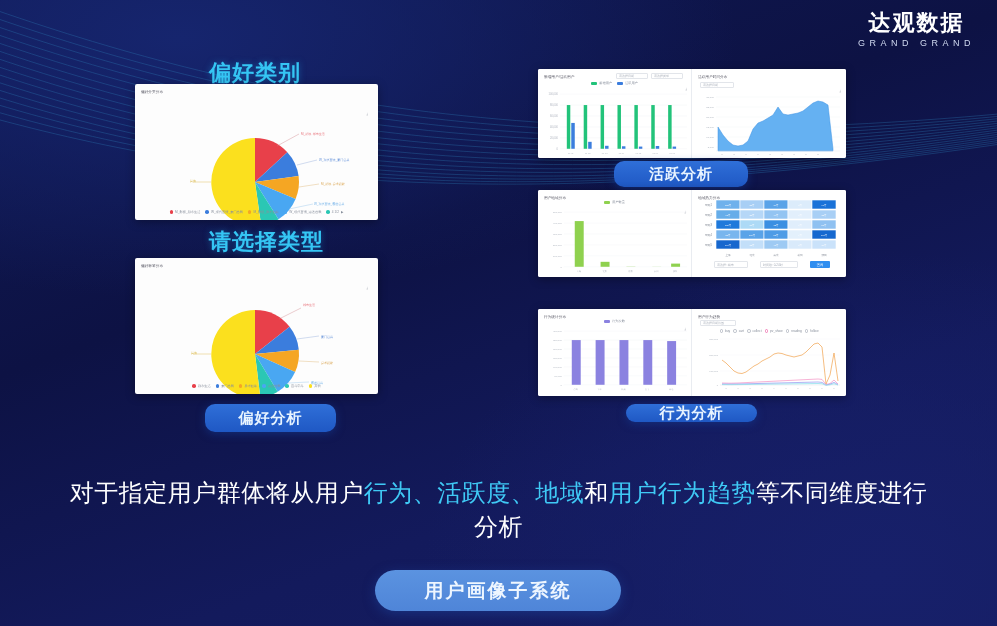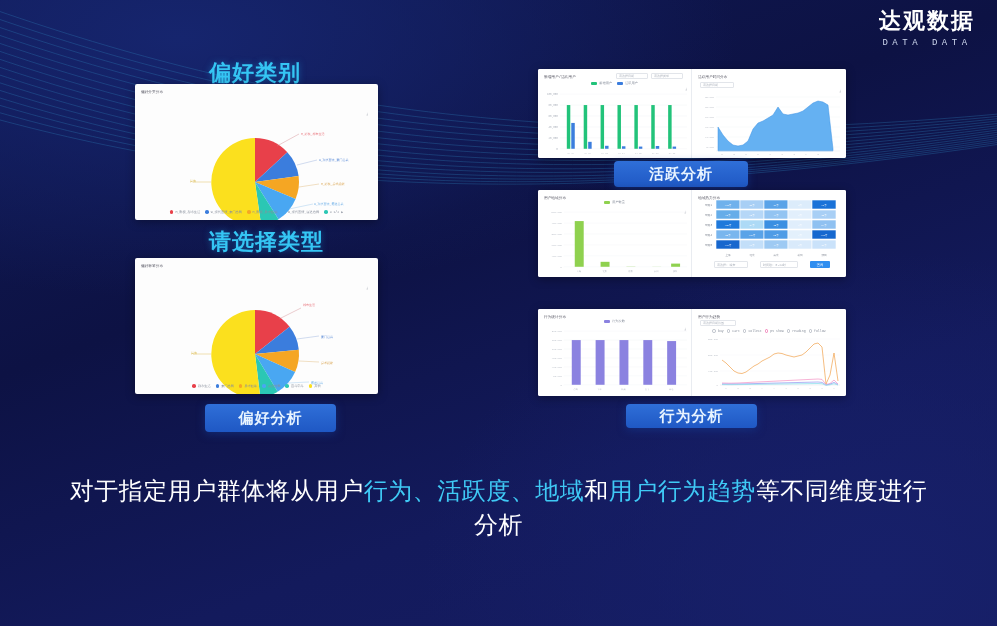--- a/index.html
+++ b/index.html
@@ -9,36 +9,35 @@
     background:#0c1342;
     position:relative;
   }
   #slide {
     position:absolute; inset:0;
     background:
       radial-gradient(ellipse 900px 420px at 18% 6%, #16256e 0%, rgba(18,30,92,0) 62%),
       radial-gradient(ellipse 700px 500px at 88% 92%, #17206a 0%, rgba(18,30,92,0) 65%),
       linear-gradient(160deg,#101a55 0%,#0d1244 38%,#131a5c 70%,#161d63 100%);
     overflow:hidden;
-    font-family:Liberation Mono, monospace;
   }
   .waves { position:absolute; top:-40px; left:-30px; width:1070px; height:240px; opacity:.85; pointer-events:none; }
   .logo { position:absolute; right:22px; top:10px; text-align:center; }
   .logo .cn { font-size:22px; font-weight:bold; color:#ffffff; letter-spacing:2px; line-height:1.15; }
   .logo .en { font-size:9px; color:#cfd8ef; letter-spacing:4.5px; margin-top:3px; }
 
   .sec-title { position:absolute; color:#35c6f4; font-size:22px; font-weight:bold; letter-spacing:1px; text-shadow:0 0 6px rgba(30,150,220,.5); }
 
   .card { position:absolute; background:#fdfdfd; border-radius:2px; overflow:hidden; box-shadow:0 2px 10px rgba(0,0,0,.35); }
   .card-inner { width:100%; height:100%; position:relative; }
   .panel { position:absolute; top:0; bottom:0; background:#ffffff; }
   .ptitle { position:absolute; left:6px; top:5px; font-size:4px; color:#5a5a66; transform:scale(.92); transform-origin:left top; white-space:nowrap; }
   .micro { font-size:3.2px; color:#9aa0ad; white-space:nowrap; }
 
-  .pillbtn { position:absolute; border-radius:4px; background:linear-gradient(180deg,#2f6fd8 0%,#1f58c4 100%); color:#e8f4ff; font-size:15px; font-weight:bold; letter-spacing:1px; display:flex; align-items:center; justify-content:center; box-shadow:0 2px 8px rgba(20,60,150,.55); }
+  .pillbtn { position:absolute; border-radius:10px; background:linear-gradient(180deg,#2f6fd8 0%,#1f58c4 100%); color:#e8f4ff; font-size:15px; font-weight:bold; letter-spacing:1px; display:flex; align-items:center; justify-content:center; box-shadow:0 2px 8px rgba(20,60,150,.55); }
 
   .maintext { position:absolute; left:60px; right:60px; top:476px; text-align:center; color:#ffffff; font-size:24px; line-height:1.42; letter-spacing:.5px; }
   .hl { color:#3fc9f5;margin-top:47px; }
 
   .bigbtn { position:absolute; left:375px; top:570px; width:246px; height:41px; border-radius:21px; background:linear-gradient(180deg,#5b93e0 0%,#4f85d8 100%); color:#eef6ff; font-size:19px; font-weight:bold; letter-spacing:2px; display:flex; align-items:center; justify-content:center; box-shadow:0 3px 12px rgba(30,70,160,.5); }
 
   .legend { position:absolute; display:flex; gap:5px; align-items:center; justify-content:center; width:100%; }
   .lg { display:flex; align-items:center; gap:2px; }
   .lgdot { width:3.5px; height:3.5px; border-radius:50%; }
   .lgtxt { font-size:3.2px; color:#888f9c; white-space:nowrap; }
@@ -65,21 +64,21 @@
       <path d="M-20 114 C 220 196, 520 257, 1070 170"></path>
       <path d="M-20 122 C 220 202, 520 260, 1070 172"></path>
       <path d="M-20 130 C 220 207, 520 262, 1070 174"></path>
       <path d="M-20 138 C 220 212, 520 263, 1070 176"></path>
       <path d="M-20 146 C 220 216, 520 264, 1070 178"></path>
     </g>
   </svg>
 
   <div class="logo">
     <div class="cn">达观数据</div>
-    <div class="en">DATA DATA</div>
+    <div class="en">GRAND GRAND</div>
   </div>
 
   <div class="sec-title" style="left:209px; top:58px;">偏好类别</div>
   <div class="sec-title" style="left:209px; top:227px;">请选择类型</div>
 
   <div class="card" style="left:135px; top:84px; width:243px; height:136px;">
     <div class="card-inner">
       <div class="ptitle">偏好分类分布</div>
       <div class="micro" style="position:absolute; right:10px; top:28px;">⤓</div>
       <svg viewBox="0 0 243 136" style="position:absolute;inset:0;width:100%;height:100%;">
@@ -542,20 +541,21 @@
               <text x="106" y="80">20</text>
               <text x="118" y="80">23</text>
             <text x="130" y="80">26</text>
               <text x="142" y="80">29</text>
           </g>
         </svg>
       </div>
     </div>
   </div>
 
-  <div class="pillbtn" style="left:626px; top:404px; width:131px; height:24px;">行为分析</div>
+  <div class="pillbtn" style="left:626px; top:404px; width:131px; height:18px;">行为分析</div>
 
   <div class="maintext">
     <span>对于指定用户群体将从用户</span><span class="hl">行为、活跃度、地域</span><span>和</span><span class="hl">用户行为趋势</span><span>等不同维度进行分析</span>
   </div>
 
+  <div class="bigbtn">用户画像子系统</div>
 
 </div>
 
 </body></html>

